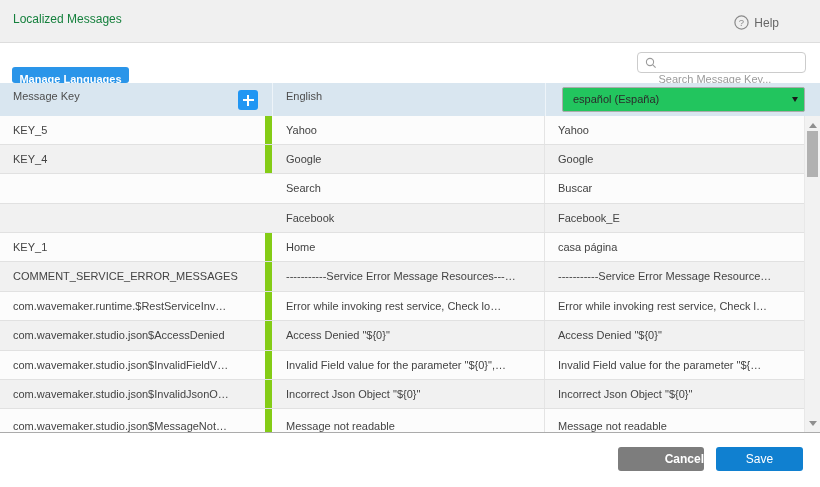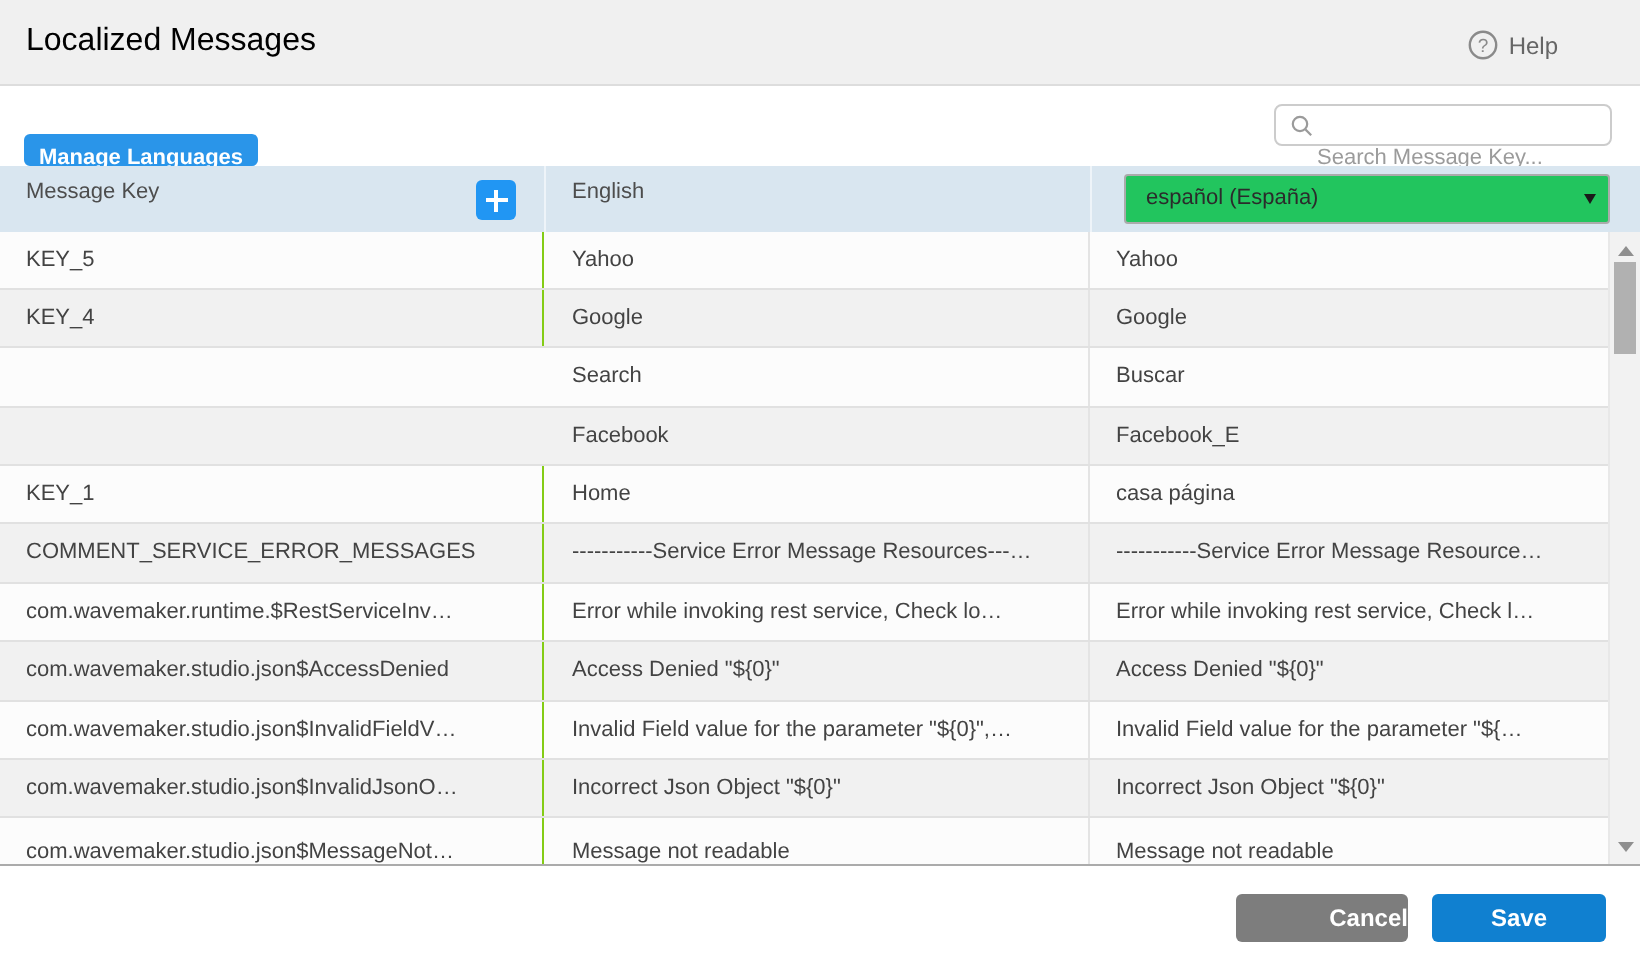--- a/index.html
+++ b/index.html
@@ -3,21 +3,21 @@
 <meta charset="utf-8">
 <style>
   * { margin:0; padding:0; box-sizing:border-box; }
   html,body { width:820px; height:487px; background:#fff; overflow:hidden;
     font-family:"Liberation Sans", sans-serif; }
   .page { position:relative; width:820px; height:487px; }
 
   
   .titlebar { position:absolute; left:0; top:0; width:820px; height:43px;
     background:#f0f0f0; border-bottom:1px solid #ddd; }
-  .title { position:absolute; left:13px; top:12px; font-size:16px; color:#000000; }
+  .title { position:absolute; left:13px; top:12px; font-size:12px; color:#15803d; }
   .help { position:absolute; right:41px; top:15px; height:14px; }
   .help svg { position:absolute; right:30px; top:0; }
   .helptxt { position:absolute; right:0; top:1px; font-size:12px; color:#666; }
 
   
   .btn-manage { position:absolute; left:12px; top:67px; width:117px; height:16px;
     background:#2a95e9; border-radius:3px; color:#fff; font-size:11px; font-weight:bold;
     text-align:center; line-height:24px; }
   .search { position:absolute; left:637px; top:52px; width:169px; height:21px;
     border:1px solid #ccc; border-radius:4px; background:#fff; }
@@ -42,21 +42,21 @@
     border-left:3.5px solid transparent; border-right:3.5px solid transparent; border-top:5px solid #1a1a1a; }
 
   
   .gbody { position:absolute; left:0; top:115.5px; width:820px; height:317.5px;
     border-bottom:1px solid #ababab; overflow:hidden; background:#fff; }
   .row { position:relative; width:804px; height:29.4px; border-bottom:1px solid #e1e1e1; }
   .row.odd  { background:#fcfcfc; }
   .row.even { background:#f1f1f1; }
   .cell { position:absolute; top:0; height:100%; font-size:11px; color:#434343;
     line-height:28.4px; white-space:nowrap; overflow:hidden; }
-  .k { left:0; width:272px; padding-left:13px; border-right:1px solid #84cc16; }
+  .k { left:0; width:272px; padding-left:13px; border-right:7px solid #84cc16; }
   .e { left:272px; width:273px; padding-left:14px; border-right:1px solid #e4e4e4; }
   .s { left:545px; width:259px; padding-left:13px; }
 
   .row:nth-child(11) .cell { line-height:34px; }
 
   
   .sbar { position:absolute; right:0; top:115px; width:16px; height:317px;
     background:#f2f2f2; border-left:1px solid #e8e8e8; }
   .sb-up { position:absolute; left:3.5px; top:7px; width:0; height:0;
     border-left:4.5px solid transparent; border-right:4.5px solid transparent;
@@ -64,21 +64,21 @@
   .sb-dn { position:absolute; left:3.5px; bottom:7px; width:0; height:0;
     border-left:4.5px solid transparent; border-right:4.5px solid transparent;
     border-top:5px solid #8f8f8f; }
   .sb-th { position:absolute; left:2px; top:15px; width:11px; height:46px; background:#b1b1b1; }
 
   
   .btn-cancel { position:absolute; left:618px; top:447px; width:86px; height:24px;
     background:#7d7d7d; border-radius:3px; color:#fff; font-size:12px; font-weight:bold;
     text-align:right; line-height:24px; }
   .btn-save { position:absolute; left:716px; top:447px; width:87px; height:24px;
-    background:#1080d0; border-radius:3px; color:#fff; font-size:12px; font-weight:bold;
+    background:#1080d0; border-radius:3px; color:#fff; font-size:12px; font-weight:normal;
     text-align:center; line-height:24px; }
 </style>
 </head>
 <body>
 <div class="page">
   <div class="titlebar">
     <div class="title">Localized Messages</div>
     <div class="help">
       <svg width="15" height="15" viewBox="0 0 15 15">
         <circle cx="7.5" cy="7.5" r="6.6" fill="none" stroke="#8a8a8a" stroke-width="1.2"></circle>

